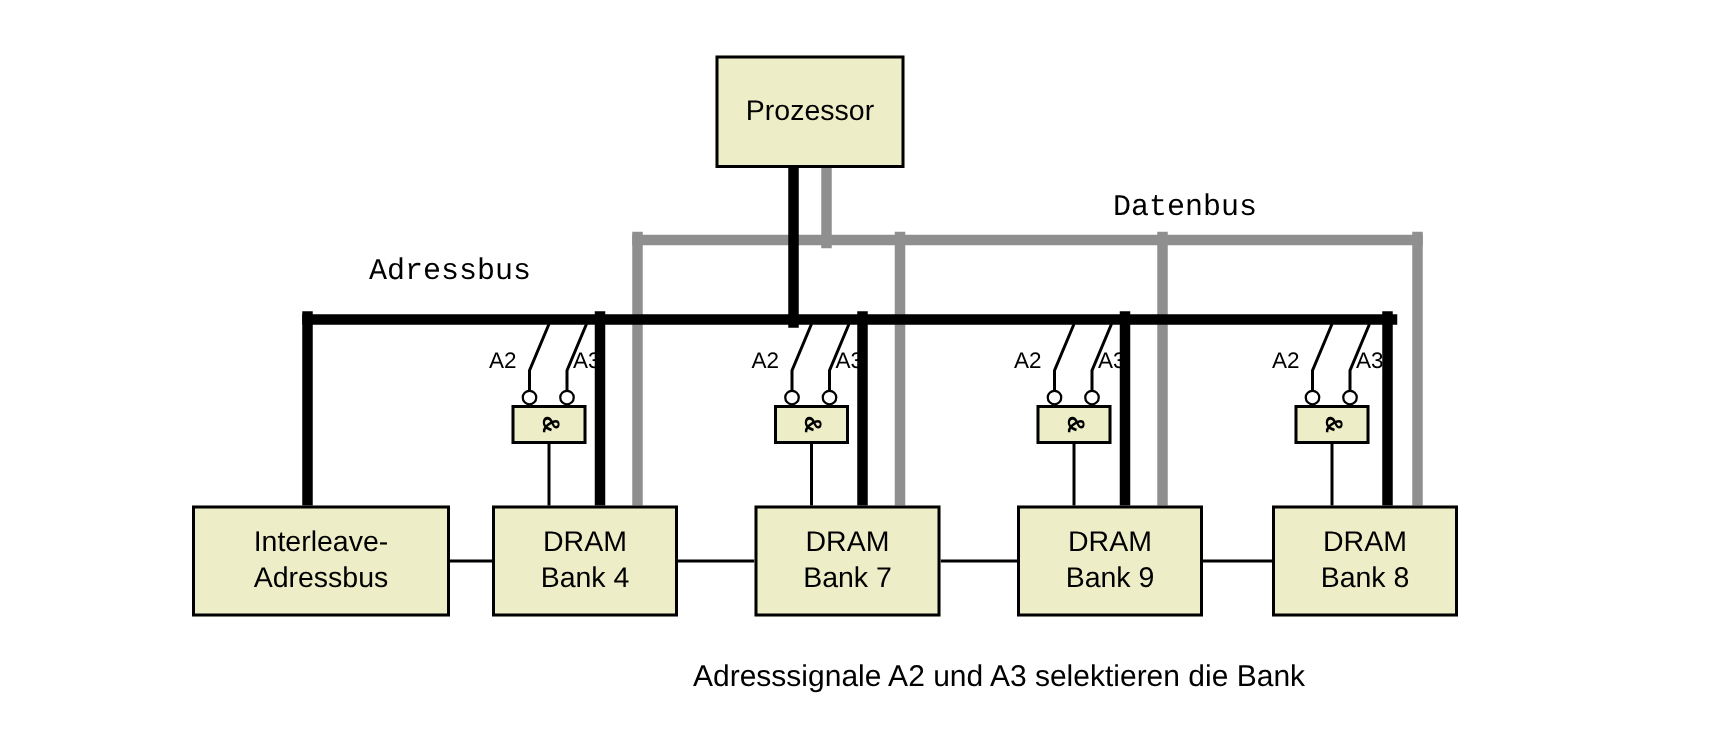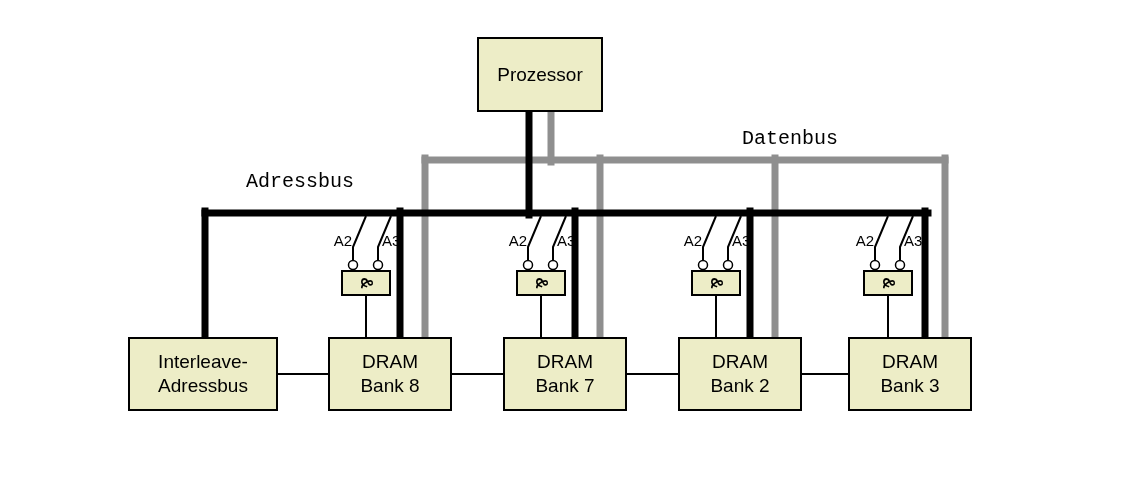--- a/index.html
+++ b/index.html
@@ -25,31 +25,31 @@
   .gate{
     position:absolute;top:270px;width:50px;height:26px;
     background:var(--box-fill,#ededc7);
     border:2px solid var(--box-border,#000);
     box-sizing:border-box;
     display:flex;align-items:center;justify-content:center;
   }
   .gate-symbol{display:inline-block;transform:rotate(90deg);font-weight:bold;font-size:16px;line-height:16px;}
   #gate0{left:341px}#gate1{left:516px}#gate2{left:691px}#gate3{left:863px}
   .sig{position:absolute;top:231px;font-size:15px;line-height:20px;white-space:nowrap;}
-  .sig.a{width:26px;text-align:right;}
+  .sig.a{width:26px;}
   #sig0a{left:326px}#sig0b{left:382px}
   #sig1a{left:501px}#sig1b{left:557px}
   #sig2a{left:676px}#sig2b{left:732px}
   #sig3a{left:848px}#sig3b{left:904px}
   .bus-label{position:absolute;font-size:20px;line-height:24px;white-space:nowrap;font-family:Liberation Mono, monospace;}
   #adressbus-label{left:246px;top:170px;}
   #datenbus-label{left:742px;top:127px;}
   .caption{position:absolute;left:462px;top:438px;font-size:20px;line-height:26px;white-space:nowrap;}
   #processor-box{left:477px;top:37px;width:126px;height:75px;}
-  #controller-box{left:128px;top:337px;width:150px;height:74px;}
+  #controller-box{left:128px;top:337px;width:172px;height:74px;}
   #bank0-box{left:328px;top:337px;width:124px;height:74px;}
   #bank1-box{left:503px;top:337px;width:124px;height:74px;}
   #bank2-box{left:678px;top:337px;width:124px;height:74px;}
   #bank3-box{left:848px;top:337px;width:124px;height:74px;}
 </style>
 </head>
 <body>
 
 <div class="canvas">
 
@@ -118,33 +118,33 @@
     <span>Prozessor</span>
   </div>
 
   <div class="box" id="controller-box">
     <span>Interleave-</span>
     <span>Adressbus</span>
   </div>
 
   <div class="box" id="bank0-box">
     <span>DRAM</span>
-    <span>Bank 8</span>
+    <span>Bank 4</span>
   </div>
   <div class="box" id="bank1-box">
     <span>DRAM</span>
     <span>Bank 7</span>
   </div>
   <div class="box" id="bank2-box">
     <span>DRAM</span>
-    <span>Bank 2</span>
+    <span>Bank 9</span>
   </div>
   <div class="box" id="bank3-box">
     <span>DRAM</span>
-    <span>Bank 3</span>
+    <span>Bank 8</span>
   </div>
 
   <div class="gate" id="gate0">
     <span class="gate-symbol">&amp;</span>
   </div>
   <div class="gate" id="gate1">
     <span class="gate-symbol">&amp;</span>
   </div>
   <div class="gate" id="gate2">
     <span class="gate-symbol">&amp;</span>
@@ -155,14 +155,15 @@
 
   <div class="sig a" id="sig0a">A2</div>
   <div class="sig" id="sig0b">A3</div>
   <div class="sig a" id="sig1a">A2</div>
   <div class="sig" id="sig1b">A3</div>
   <div class="sig a" id="sig2a">A2</div>
   <div class="sig" id="sig2b">A3</div>
   <div class="sig a" id="sig3a">A2</div>
   <div class="sig" id="sig3b">A3</div>
 
+  <div class="caption">Adresssignale A2 und A3 selektieren die Bank</div>
 
 </div>
 
 </body></html>

